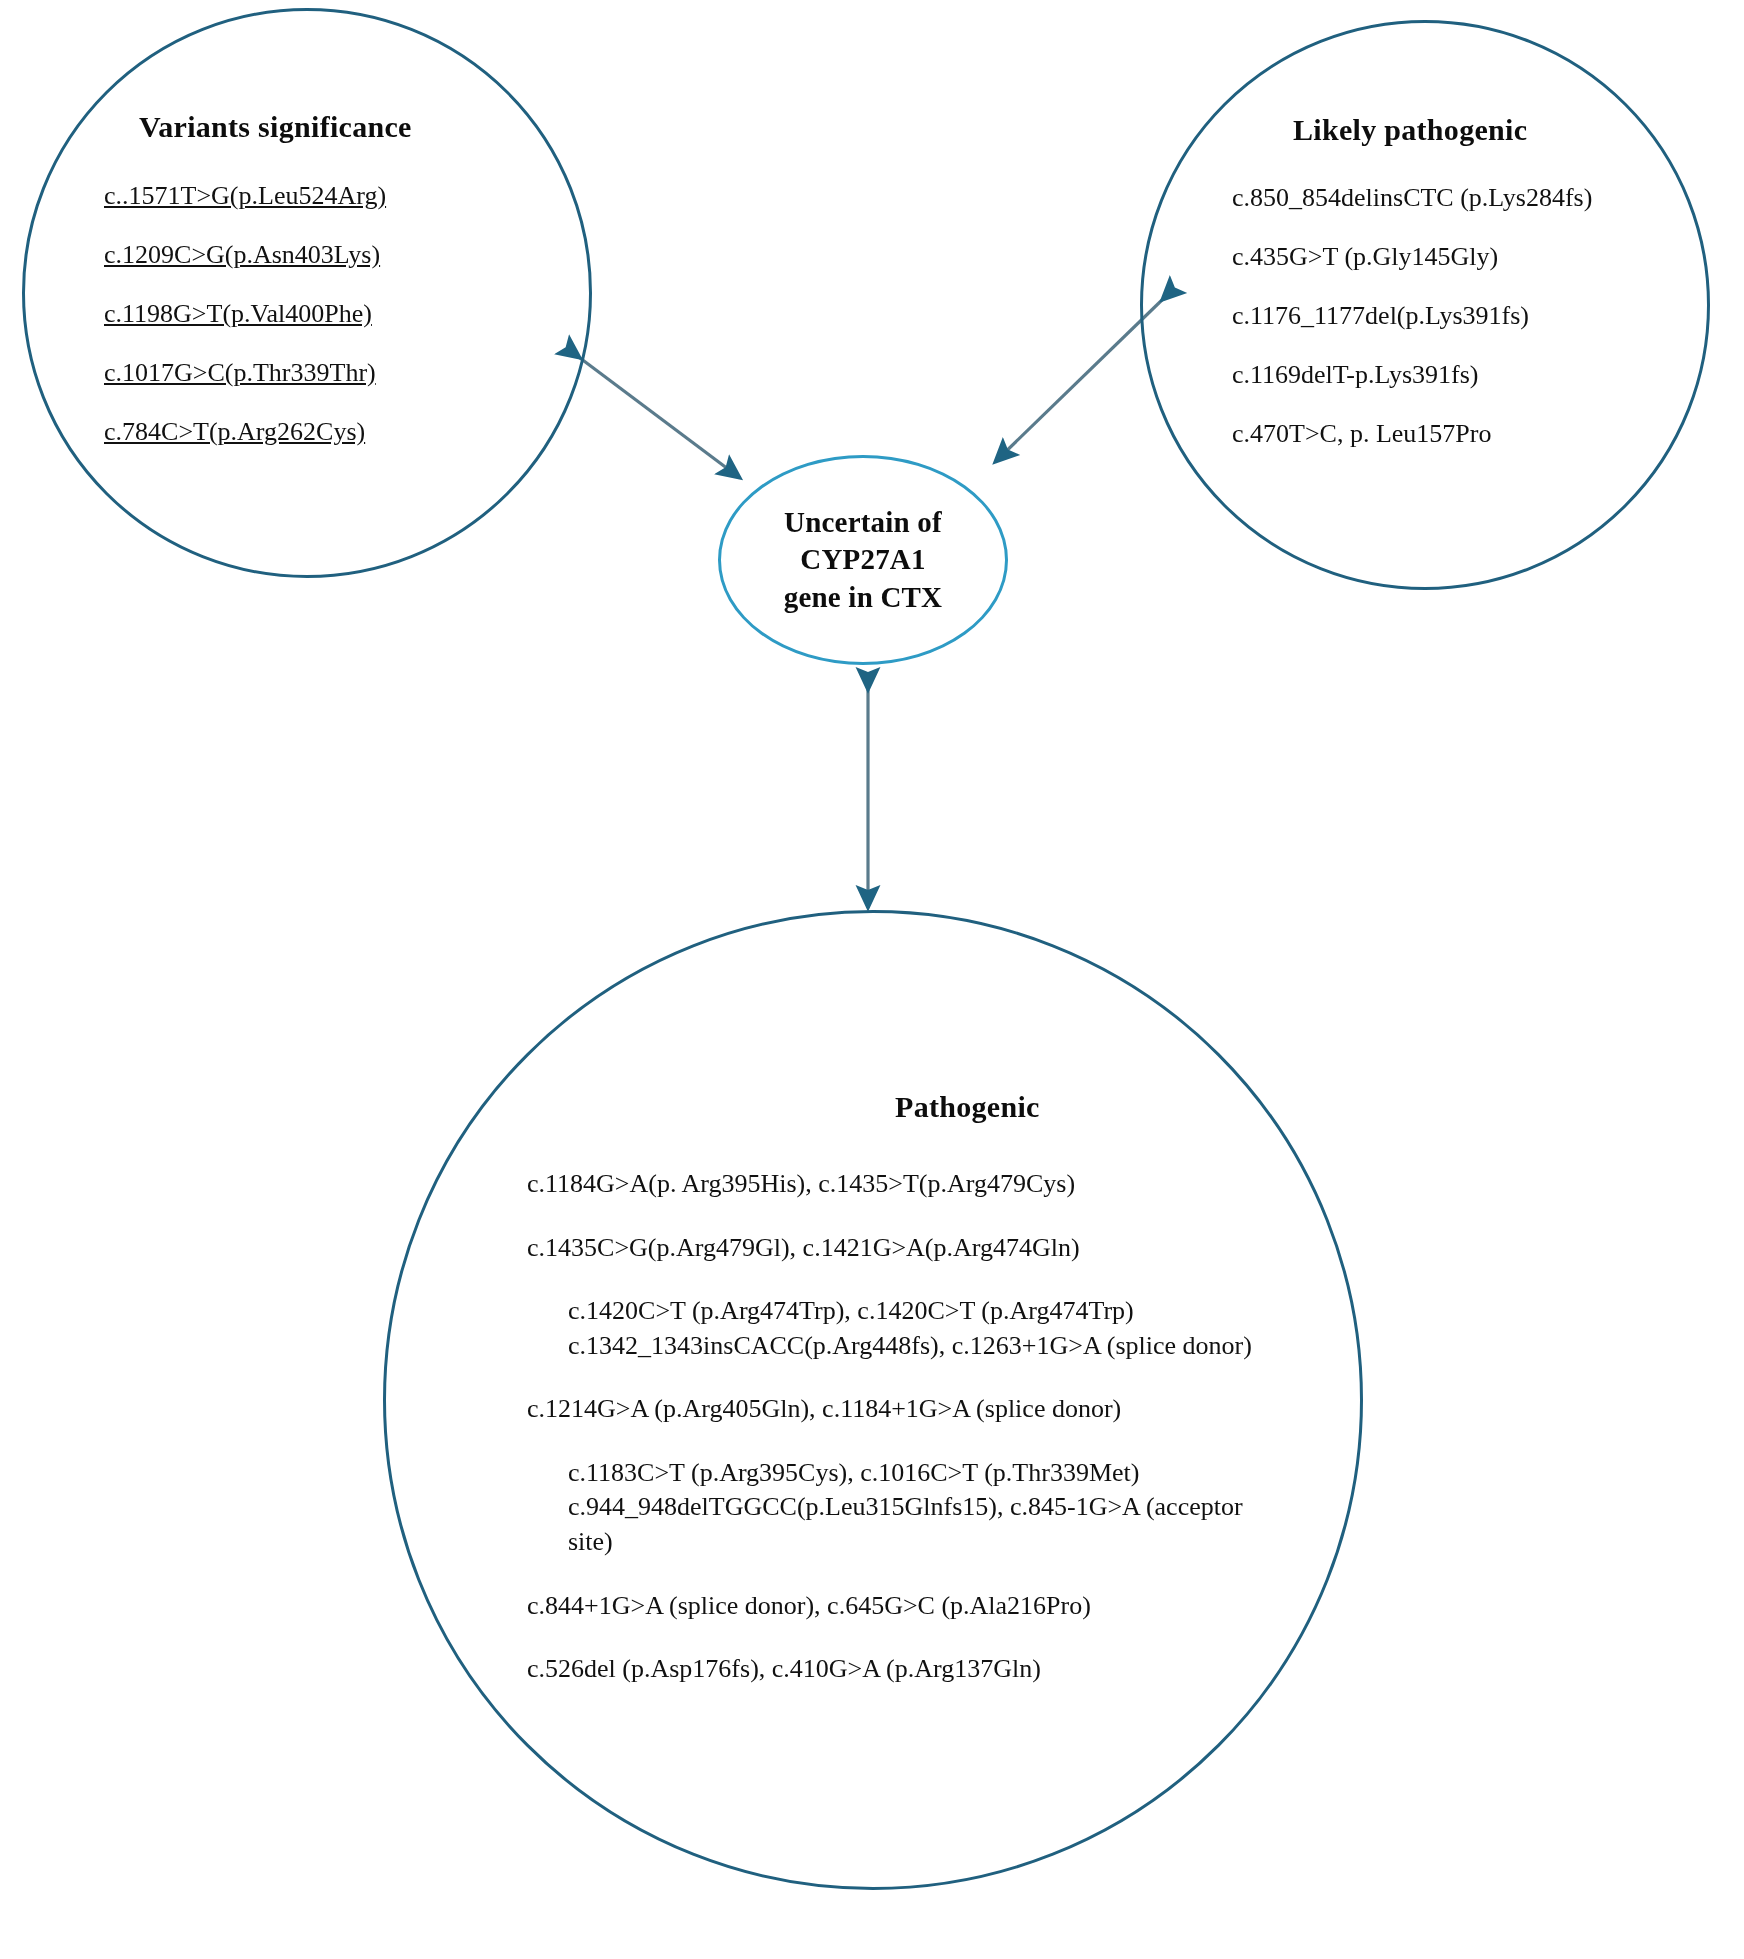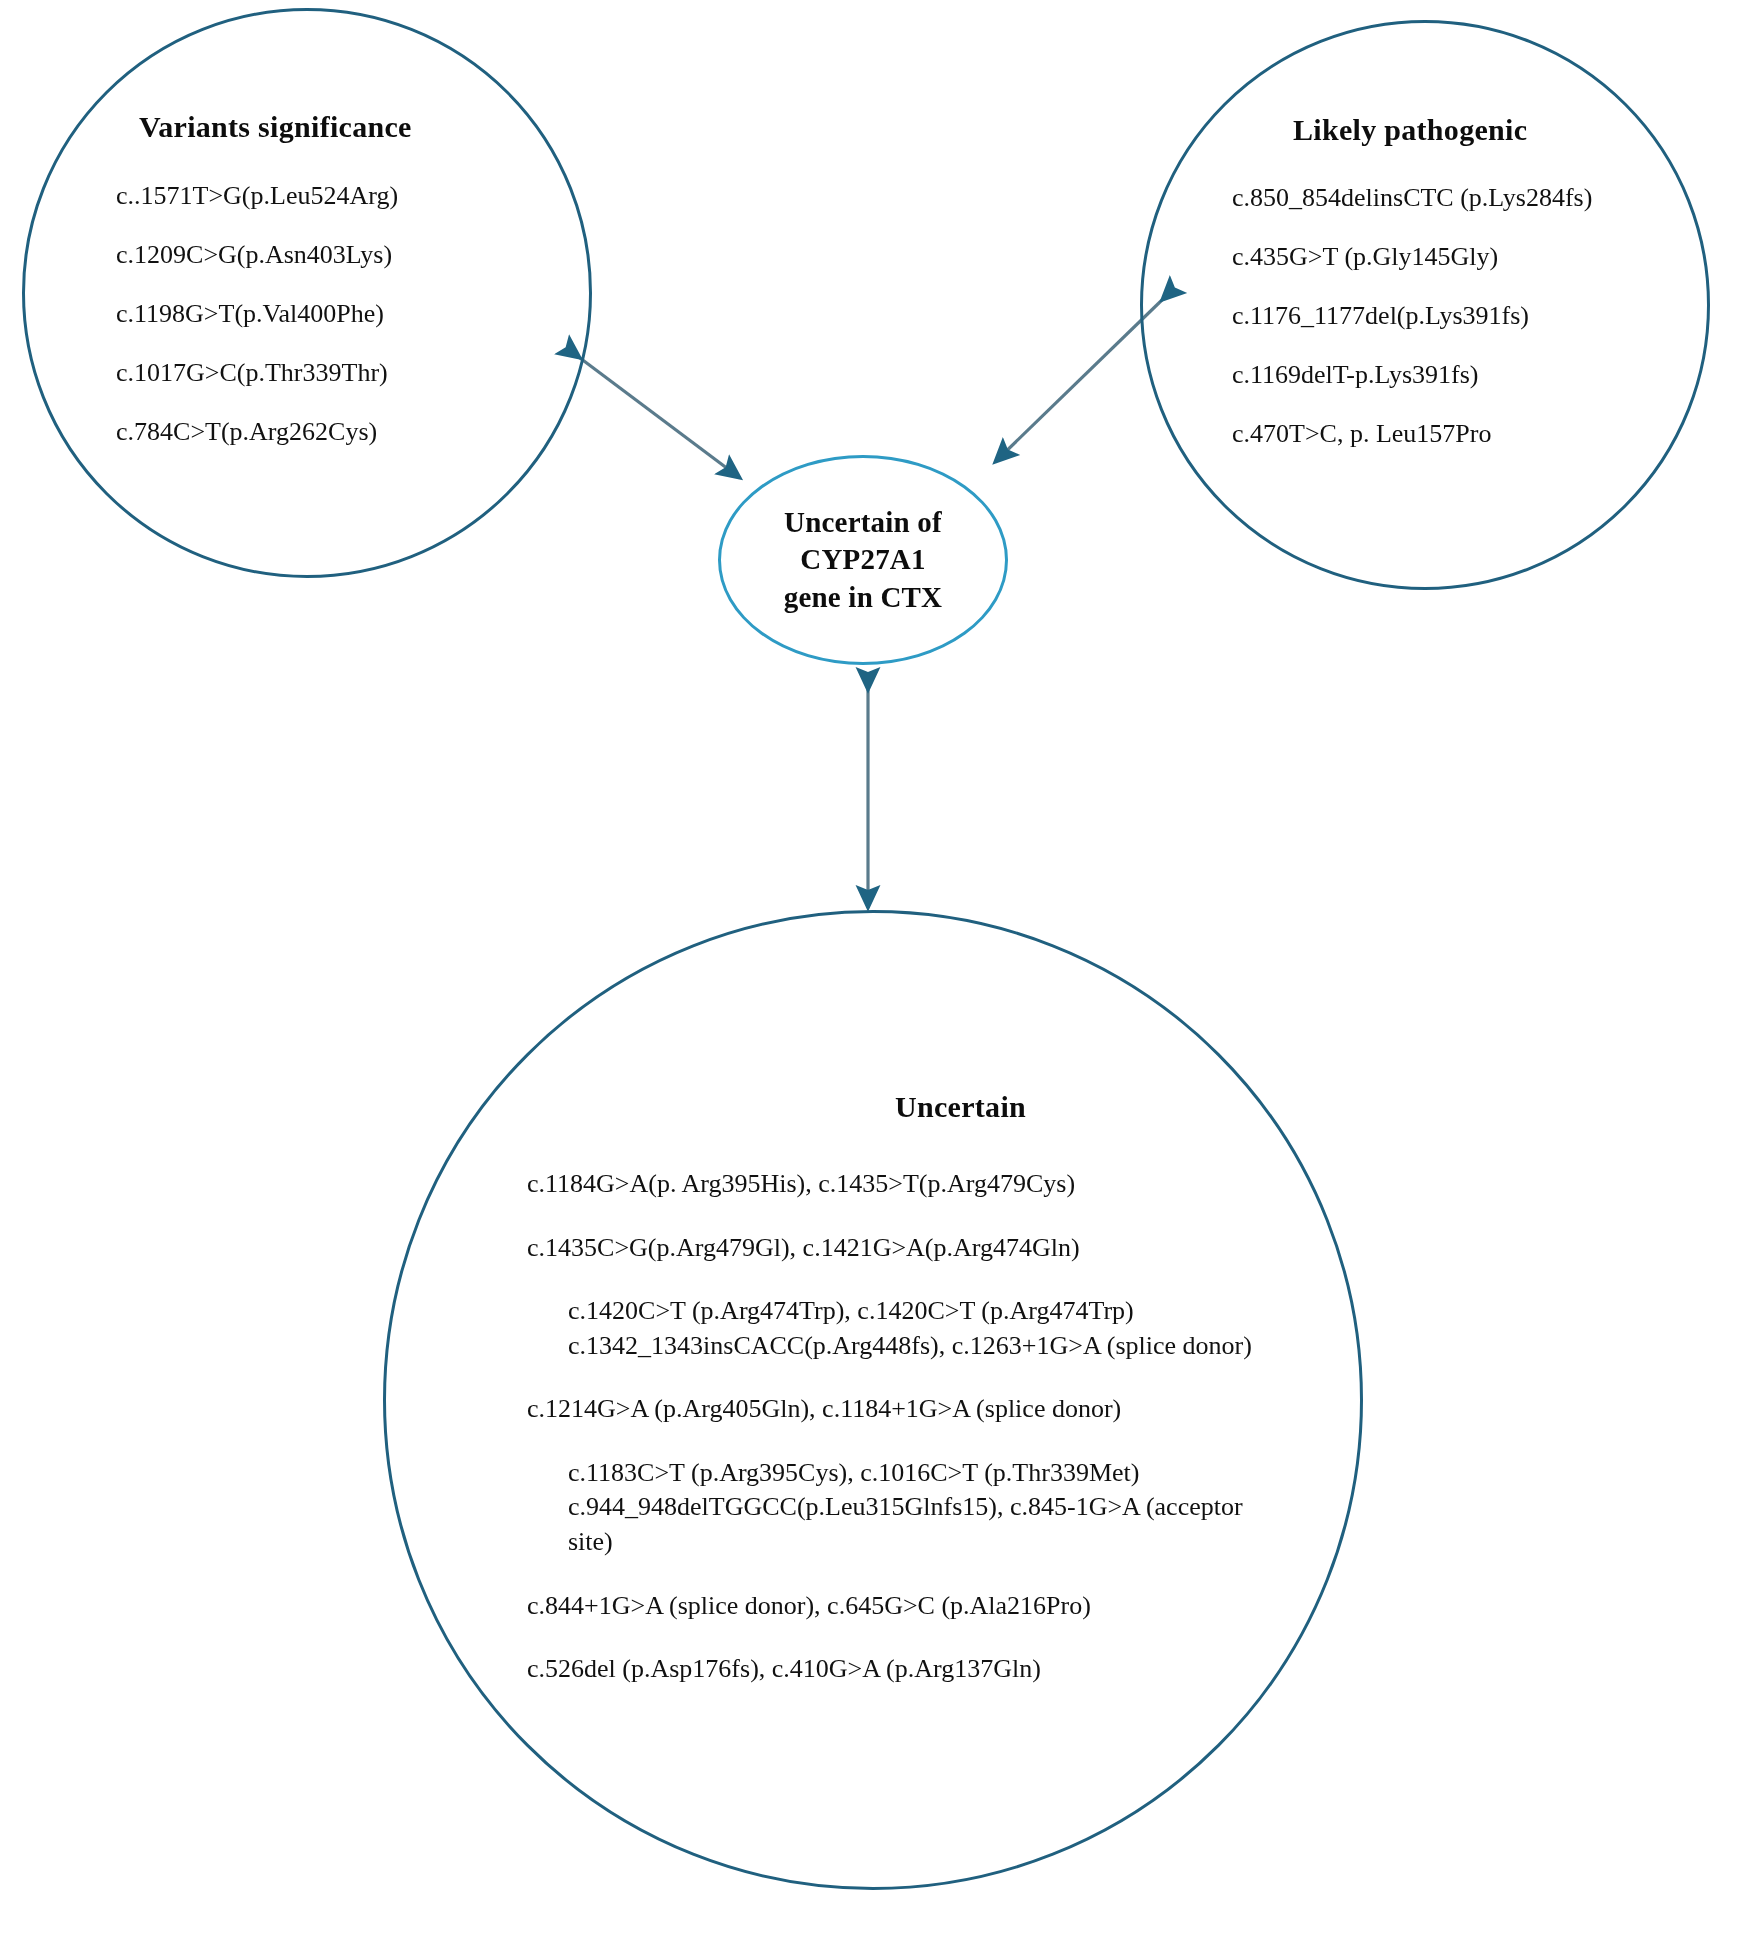--- a/index.html
+++ b/index.html
@@ -101,21 +101,21 @@
     padding: 0;
   }
   .node-list li {
     margin: 0 0 33px 0;
     white-space: nowrap;
   }
   .node-list li:last-child { margin-bottom: 0; }
 
   
   #title-uncertain { left: 139px; top: 110px; }
-  #list-uncertain  { left: 116px; top: 183px; }
+  #list-uncertain  { left: 104px; top: 183px; text-decoration: underline; }
 
   
   #title-likely { left: 1293px; top: 113px; }
   #list-likely  { left: 1232px; top: 185px; }
 
   
   #title-pathogenic { left: 895px; top: 1090px; }
   #list-pathogenic {
     left: 527px;
     top: 1167px;
@@ -171,21 +171,21 @@
 
   <div class="node-title" id="title-likely">Likely pathogenic</div>
   <ul class="node-list" id="list-likely">
     <li>c.850_854delinsCTC (p.Lys284fs)</li>
     <li>c.435G&gt;T (p.Gly145Gly)</li>
     <li>c.1176_1177del(p.Lys391fs)</li>
     <li>c.1169delT-p.Lys391fs)</li>
     <li>c.470T&gt;C, p. Leu157Pro</li>
   </ul>
 
-  <div class="node-title" id="title-pathogenic">Uncertain</div>
+  <div class="node-title" id="title-pathogenic">Pathogenic</div>
   <ul class="node-list" id="list-pathogenic">
     <li>c.1184G&gt;A(p. Arg395His), c.1435&gt;T(p.Arg479Cys)</li>
     <li>c.1435C&gt;G(p.Arg479Gl), c.1421G&gt;A(p.Arg474Gln)</li>
     <li class="wrapped">c.1420C&gt;T (p.Arg474Trp), c.1420C&gt;T (p.Arg474Trp) c.1342_1343insCACC(p.Arg448fs), c.1263+1G&gt;A (splice donor)</li>
     <li>c.1214G&gt;A (p.Arg405Gln), c.1184+1G&gt;A (splice donor)</li>
     <li class="wrapped">c.1183C&gt;T (p.Arg395Cys), c.1016C&gt;T (p.Thr339Met) c.944_948delTGGCC(p.Leu315Glnfs15), c.845-1G&gt;A (acceptor site)</li>
     <li>c.844+1G&gt;A (splice donor), c.645G&gt;C (p.Ala216Pro)</li>
     <li>c.526del (p.Asp176fs), c.410G&gt;A (p.Arg137Gln)</li>
   </ul>
 

